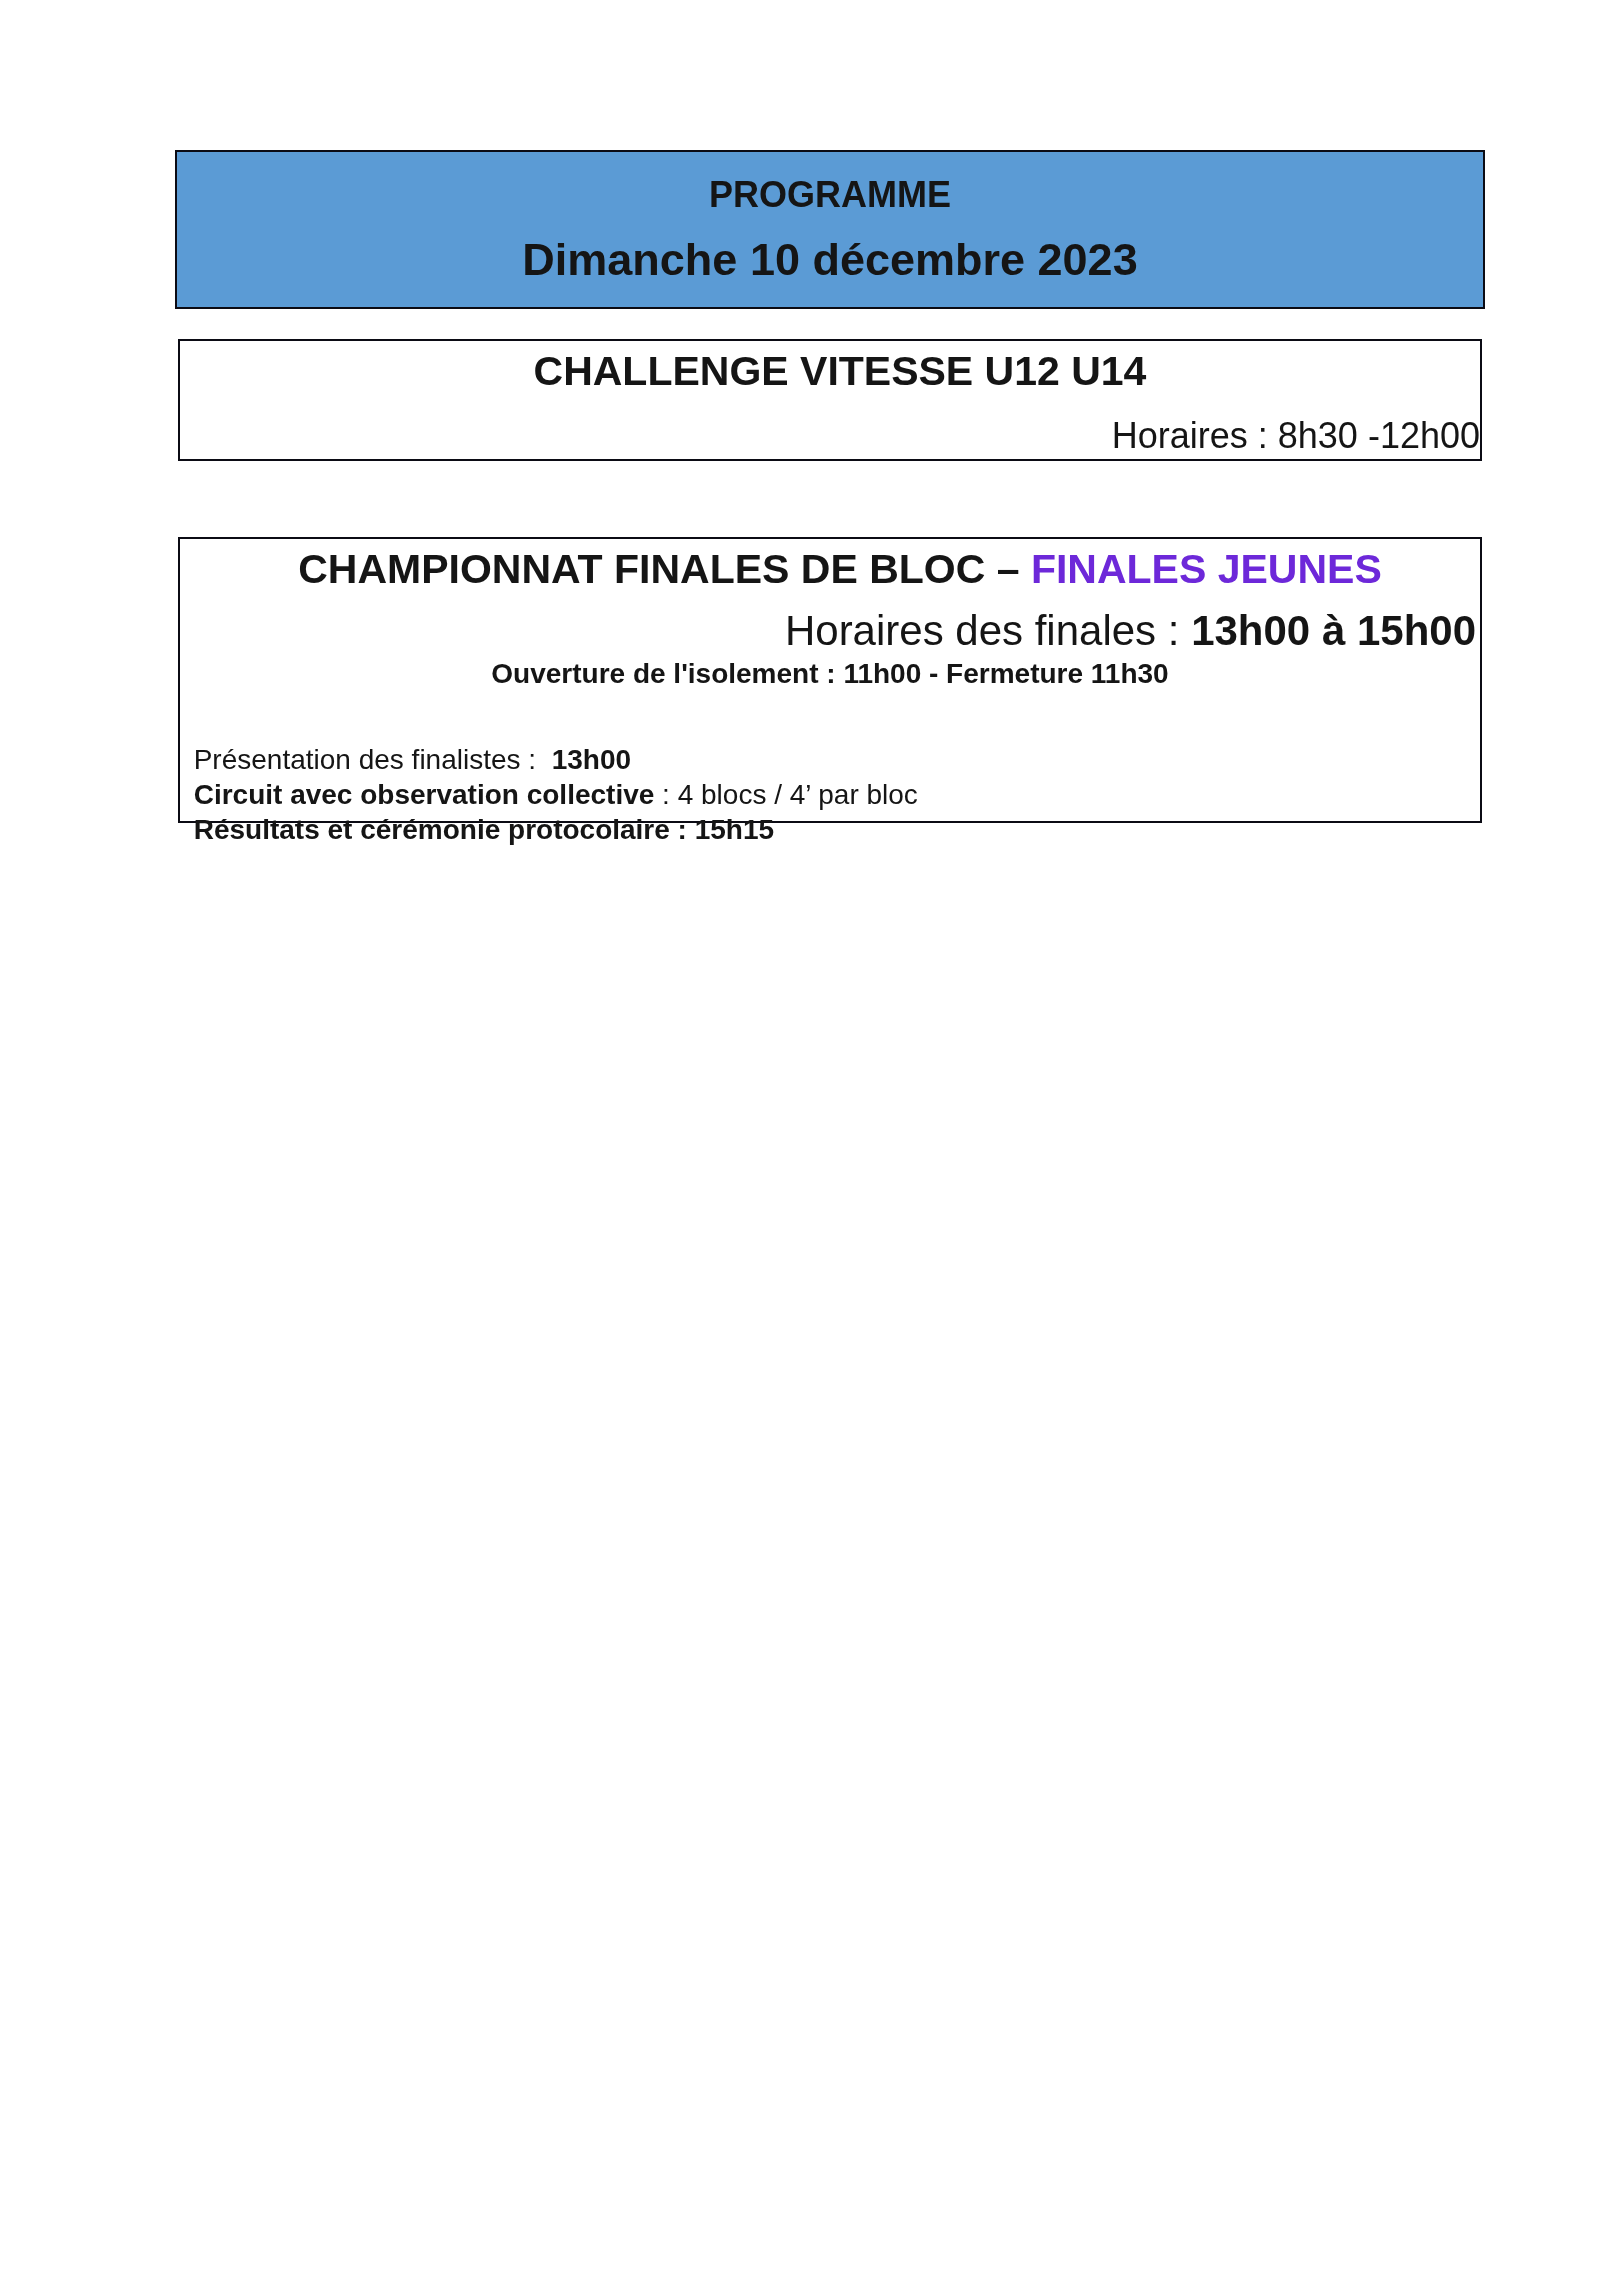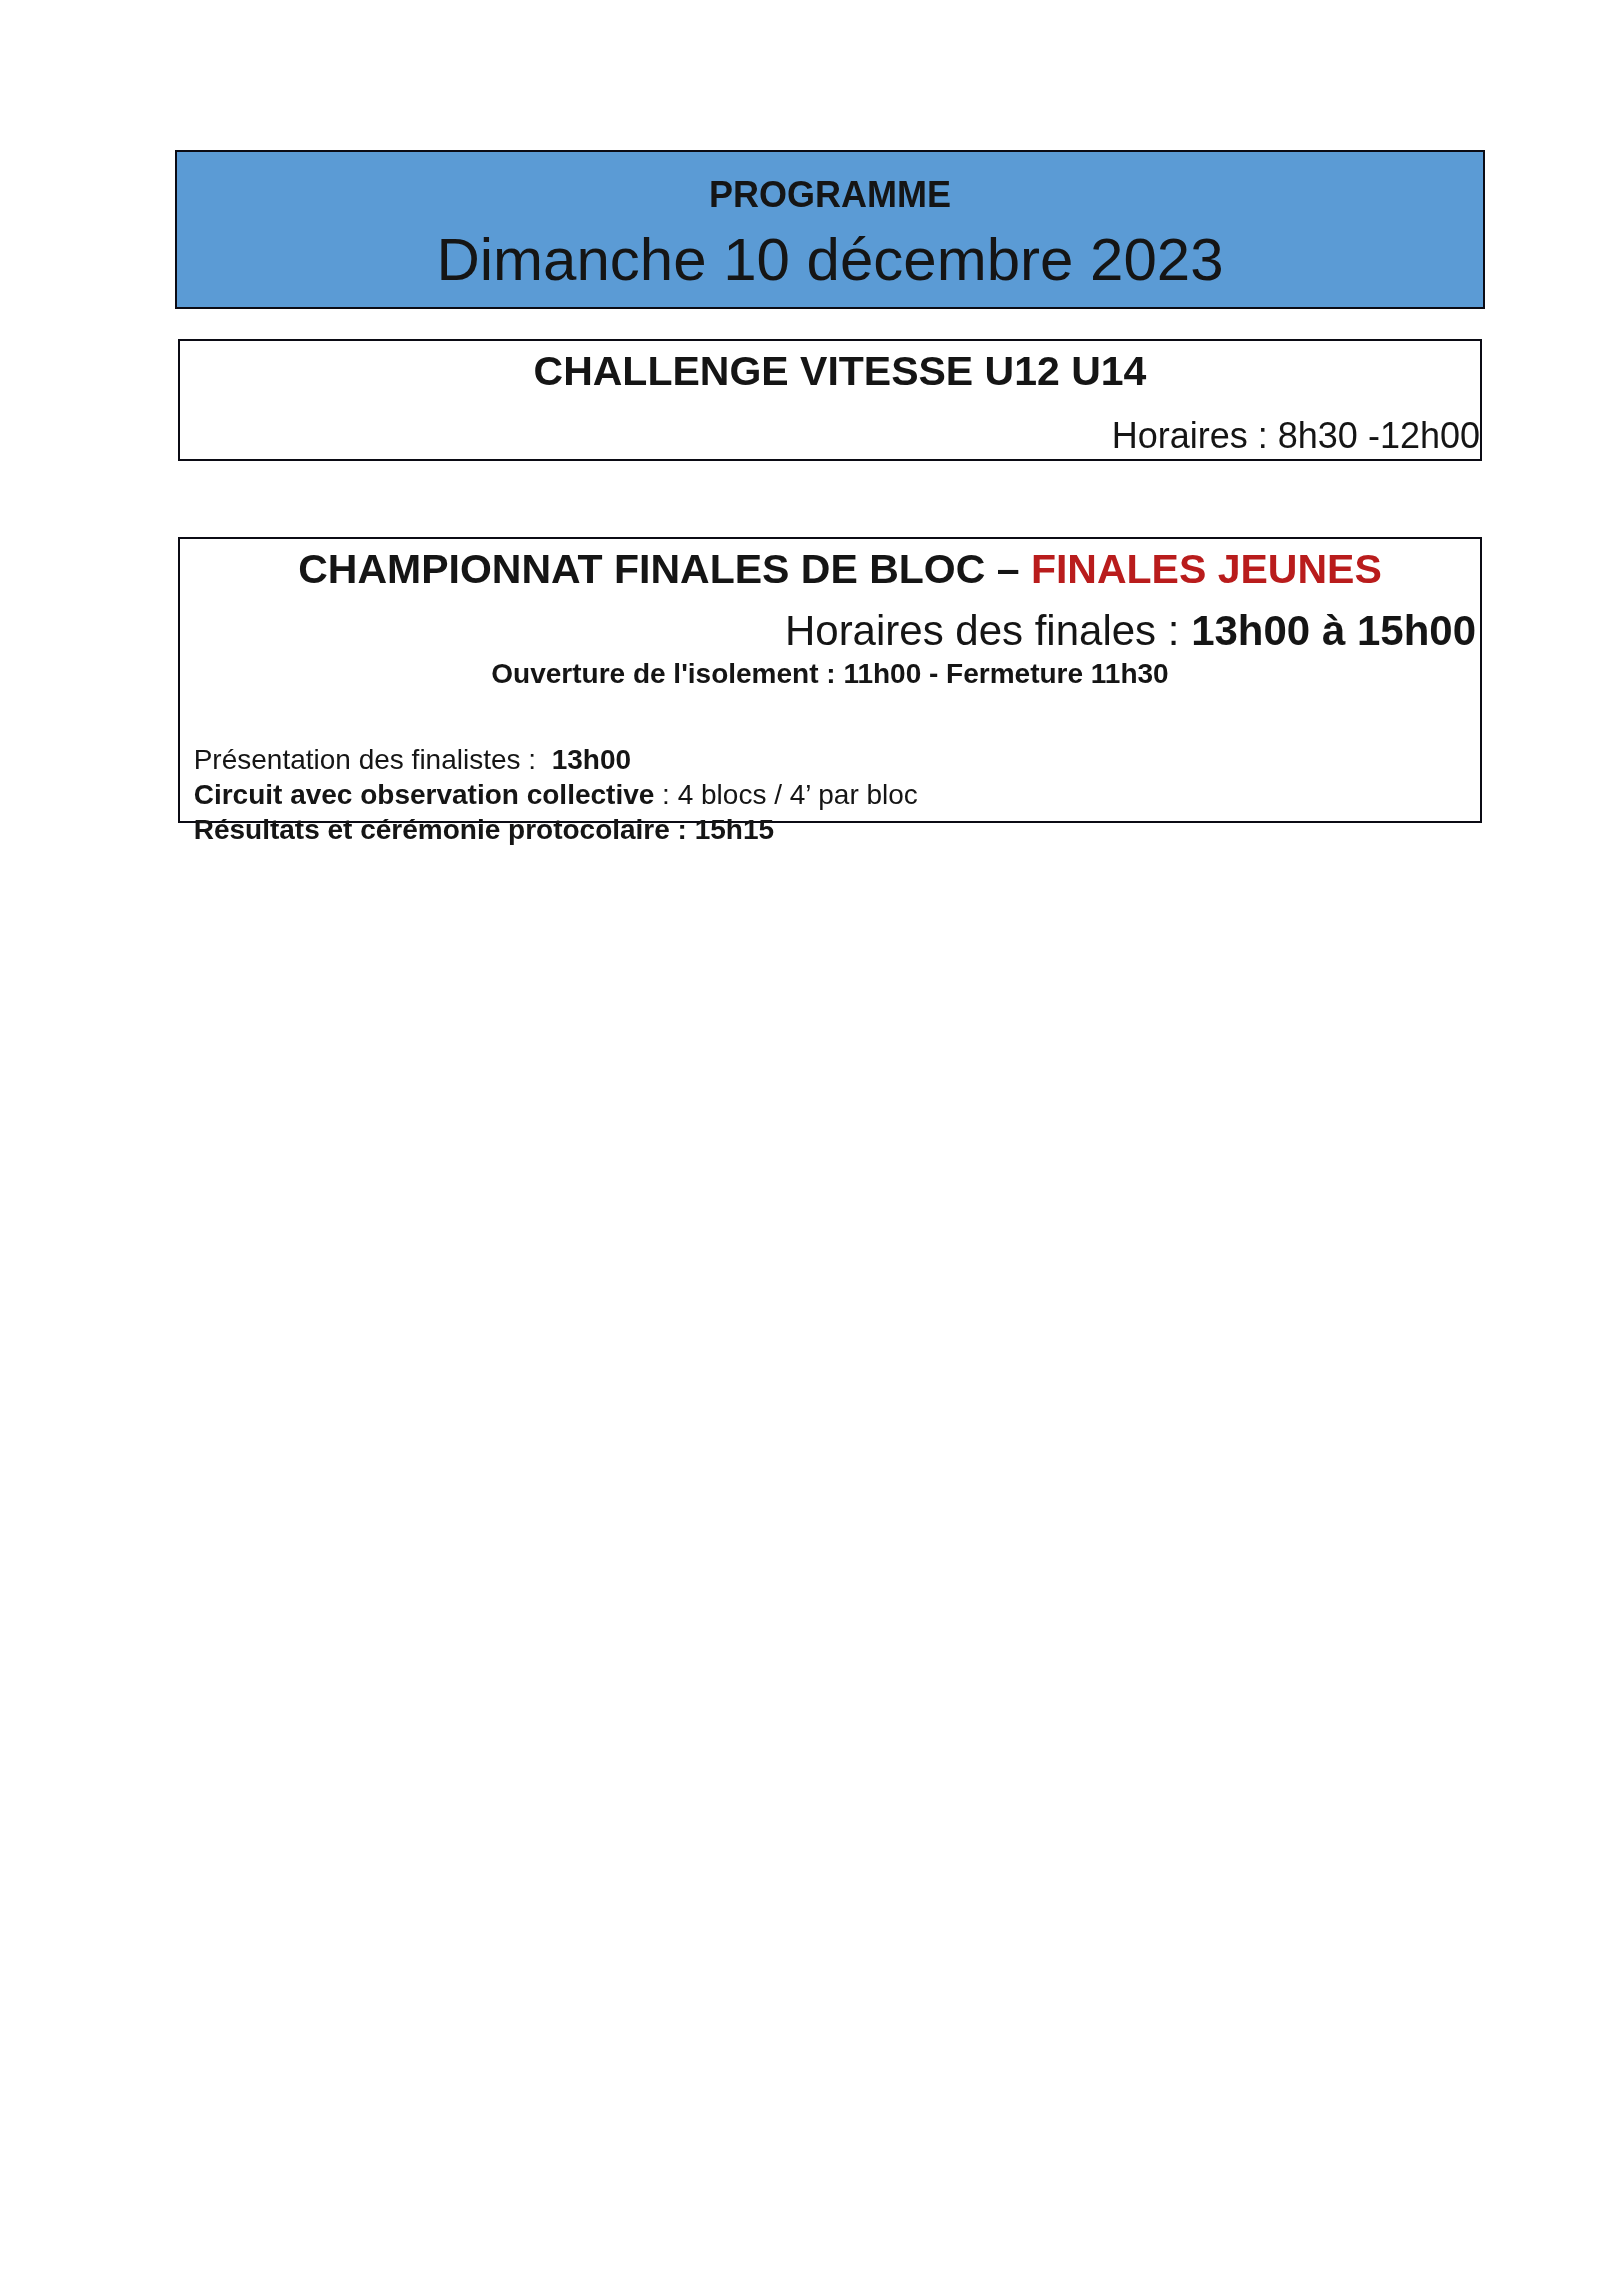--- a/index.html
+++ b/index.html
@@ -34,23 +34,23 @@
     margin: 0;
     padding-top: 12.7px;
     font-size: 36px;
     line-height: 59px;
     font-weight: 700;
     letter-spacing: 0px;
   }
   .header-subtitle {
     margin: 0;
     margin-top: 10.8px;
-    font-size: 60px;
+    font-size: 45px;
     line-height: 51px;
-    font-weight: 400;
+    font-weight: 700;
   }
   
   .vitesse-box {
     left: 178px;
     top: 339px;
     width: 1304px;
     height: 122px;
     background: #ffffff;
   }
   .section-title {
@@ -71,21 +71,21 @@
   }
   
   .bloc-box {
     left: 178px;
     top: 537px;
     width: 1304px;
     height: 286px;
     background: #ffffff;
   }
   .bloc-title-red {
-    color: #b91c1c;
+    color: #6d28d9;
   }
   .finals-line {
     margin: 4px;
     margin-top: 16.7px;
     font-size: 42px;
     line-height: 41px;
     font-weight: 400;
     text-align: right;
   }
   .finals-time {

